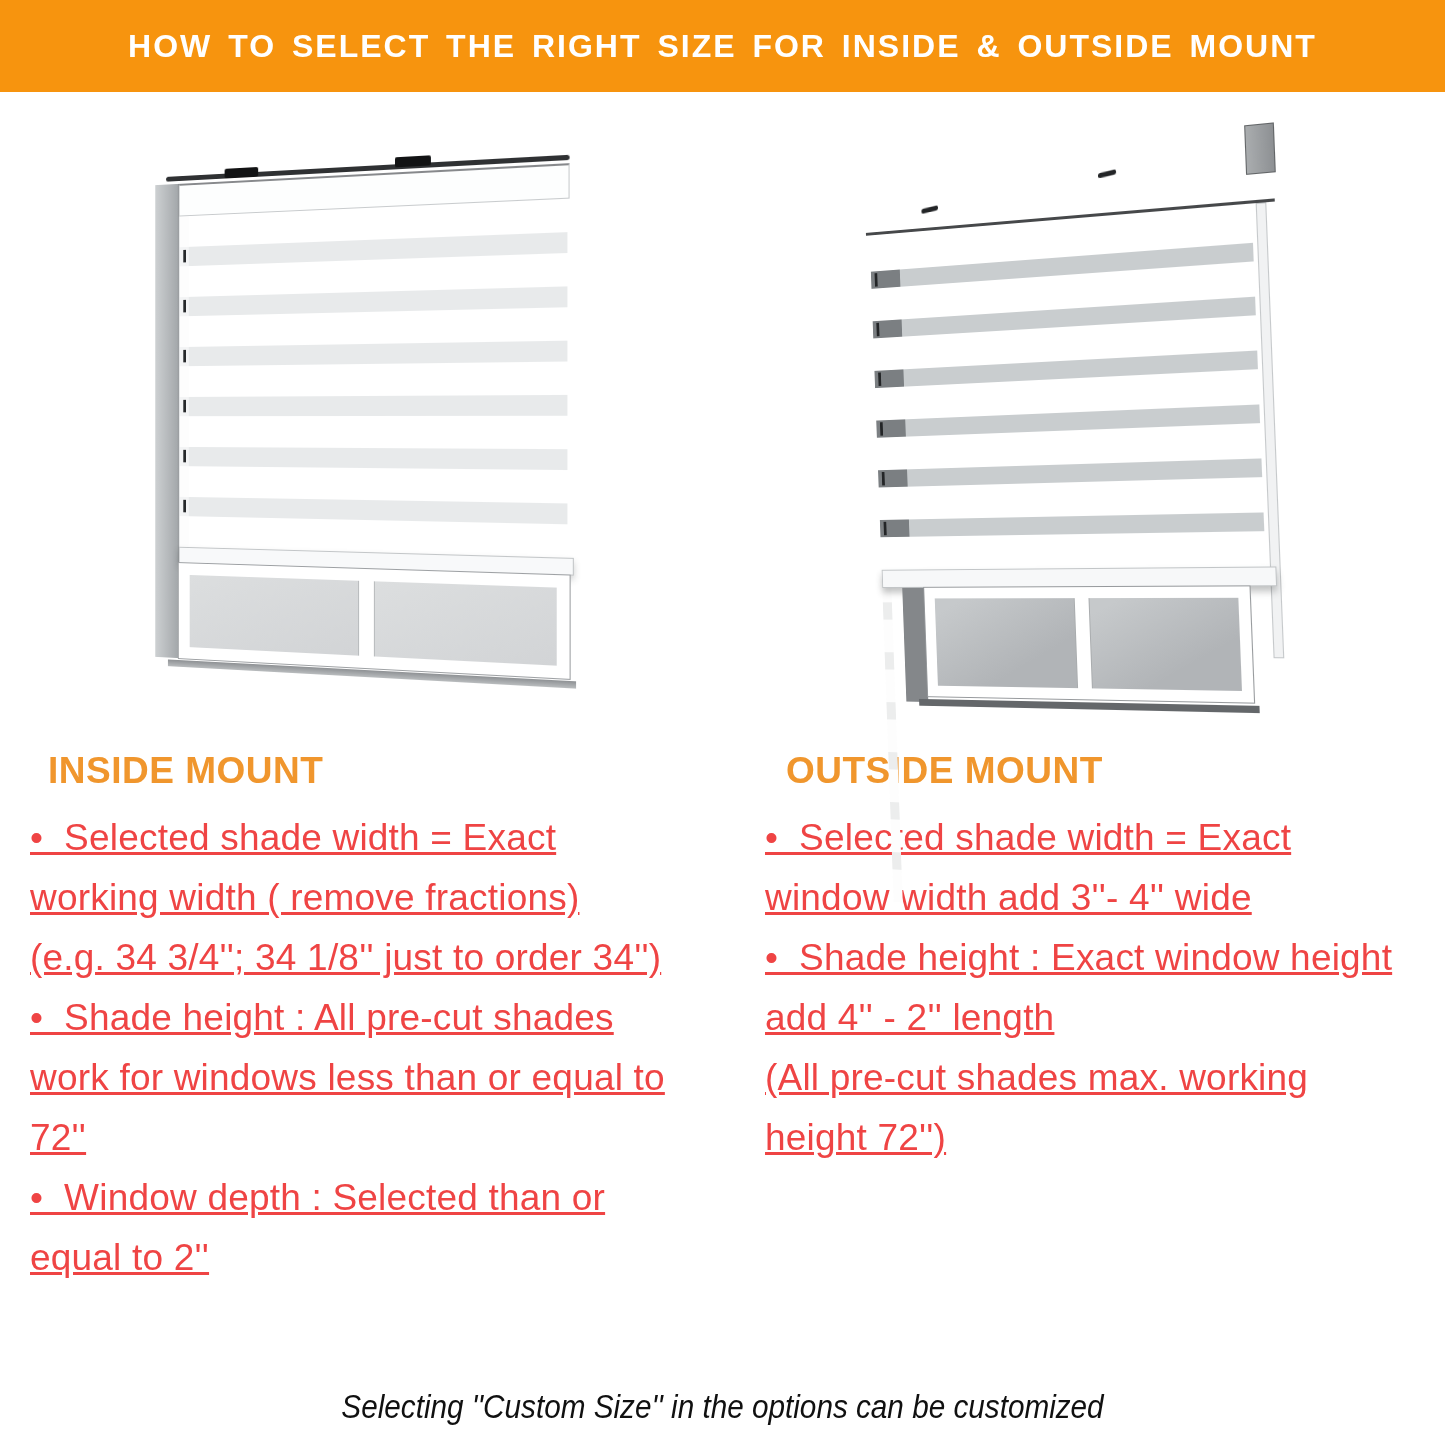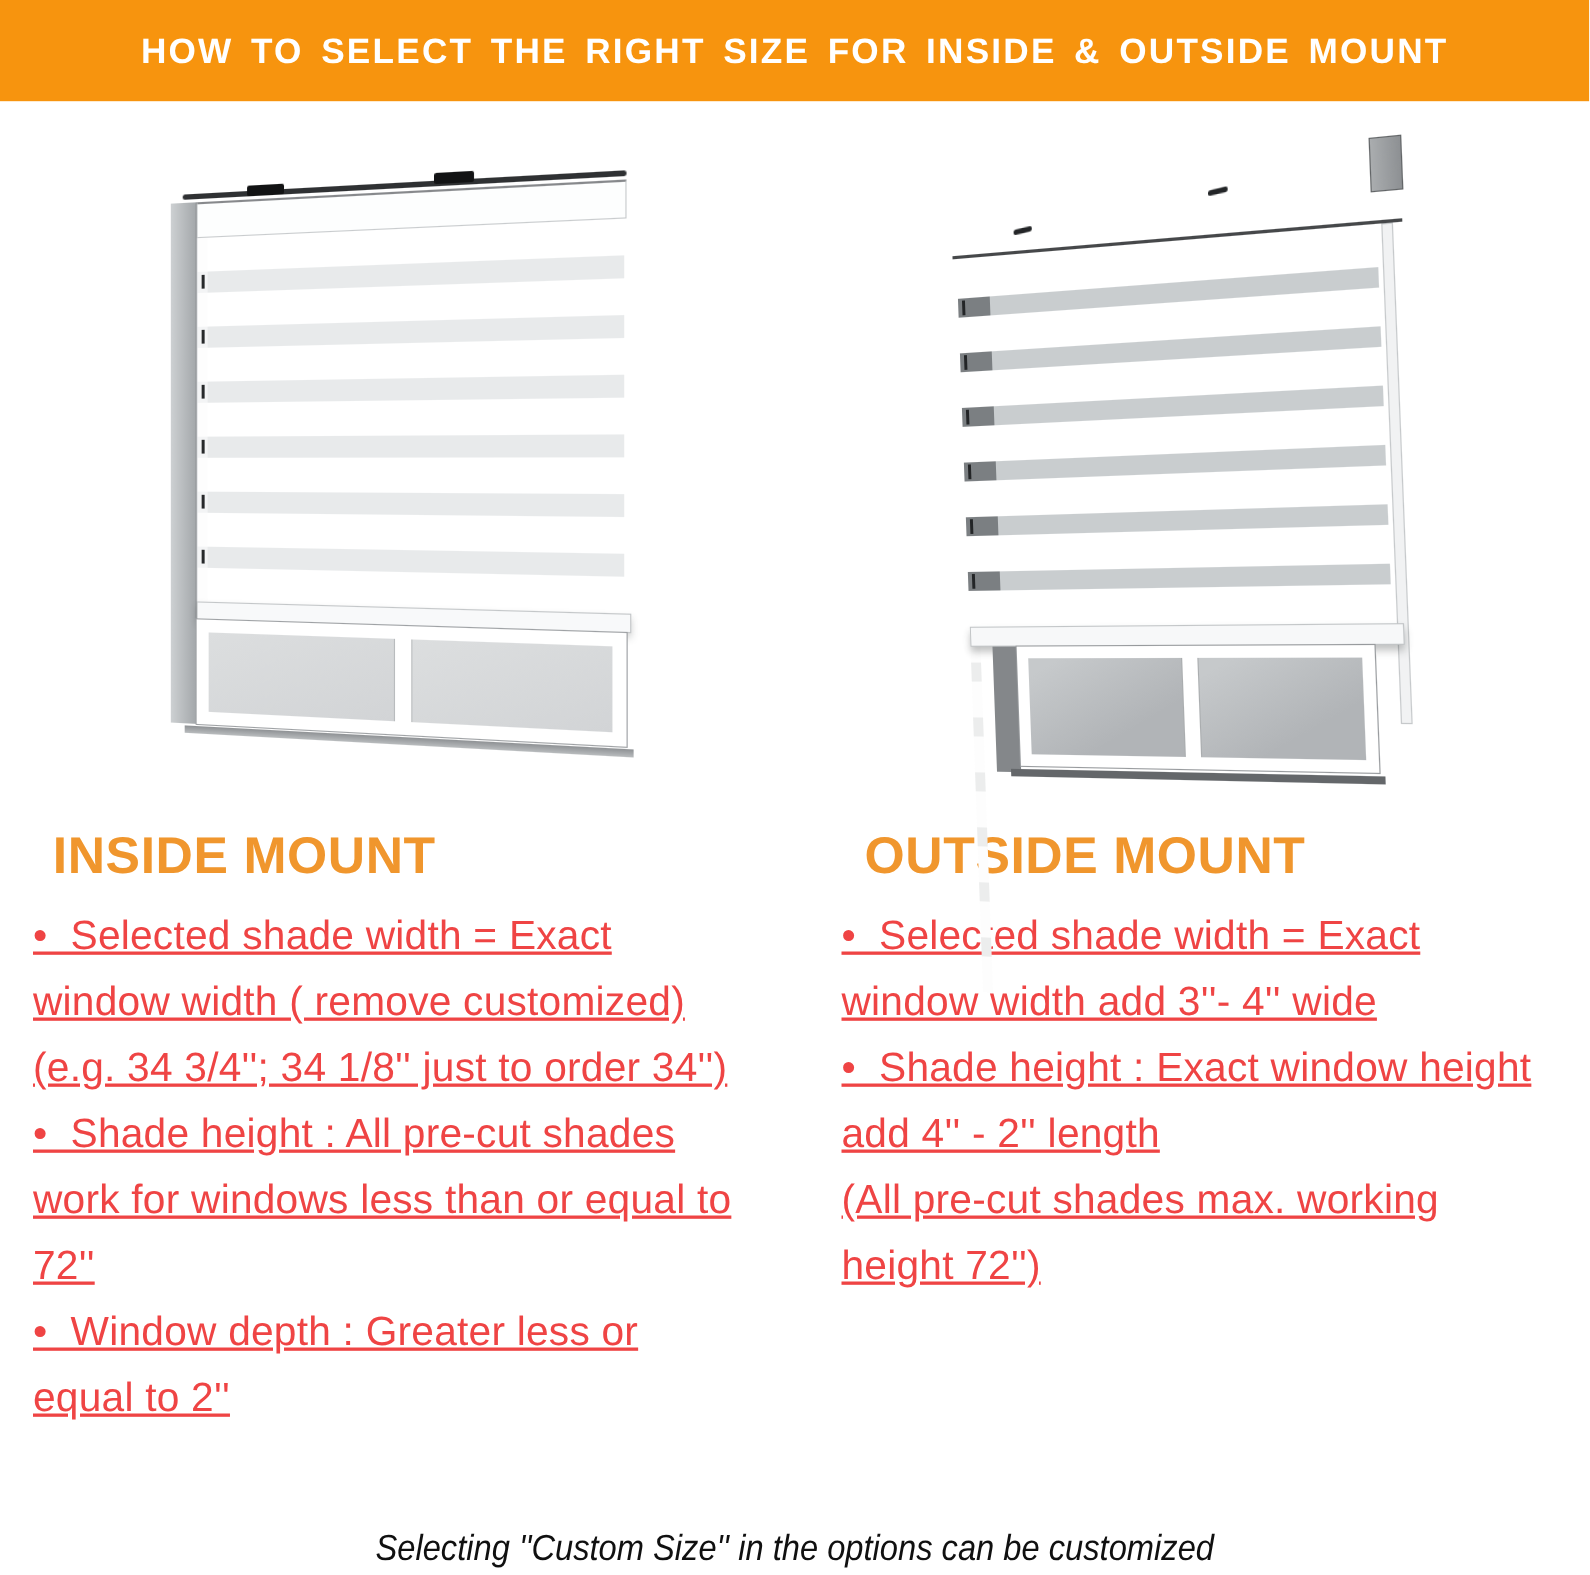--- a/index.html
+++ b/index.html
@@ -17,21 +17,21 @@
     letter-spacing:2px; word-spacing:5px; white-space:nowrap;
   }
 
   
   .cols { display:grid; grid-template-columns:722px 723px; }
   .col { position:relative; }
 
   .illus-wrap { position:relative; height:612px; }
 
   .heading {
-    font-size:47px; font-weight:bold; color:#F0962D; letter-spacing:0.5px; white-space:nowrap;
+    font-size:37px; font-weight:bold; color:#F0962D; letter-spacing:0.5px; white-space:nowrap;
   }
   .col-left  .heading { margin:46px 0 16px 48px; }
   .col-right .heading { margin:46px 0 16px 64px; }
 
   .bullets { margin-top:10px; }
   .col-left  .bullets { padding-left:30px; }
   .col-right .bullets { padding-left:43px; }
   .line {
     font-size:37px; line-height:60px; color:#ef4444; white-space:pre; letter-spacing:0.2px;text-decoration:underline;
   }
@@ -131,26 +131,26 @@
               <div class="mull"></div>
               <div class="pane"></div>
             </div>
             <div class="sill"></div>
           </div>
         </div>
       </div>
       <div class="heading">INSIDE MOUNT</div>
       <div class="bullets">
         <div class="line">•  Selected shade width = Exact</div>
-        <div class="line">window width ( remove customized)</div>
+        <div class="line">working width ( remove fractions)</div>
         <div class="line">(e.g. 34 3/4''; 34 1/8'' just to order 34'')</div>
         <div class="line">•  Shade height : All pre-cut shades</div>
         <div class="line">work for windows less than or equal to</div>
         <div class="line">72''</div>
-        <div class="line">•  Window depth : Greater less or</div>
+        <div class="line">•  Window depth : Selected than or</div>
         <div class="line">equal to 2''</div>
       </div>
     </div>
 
     <div class="col col-right">
       <div class="illus-wrap">
         <div class="illus illus-right">
           <div class="persp po">
             <div class="walltop"></div>
             <div class="screw s1"></div>

